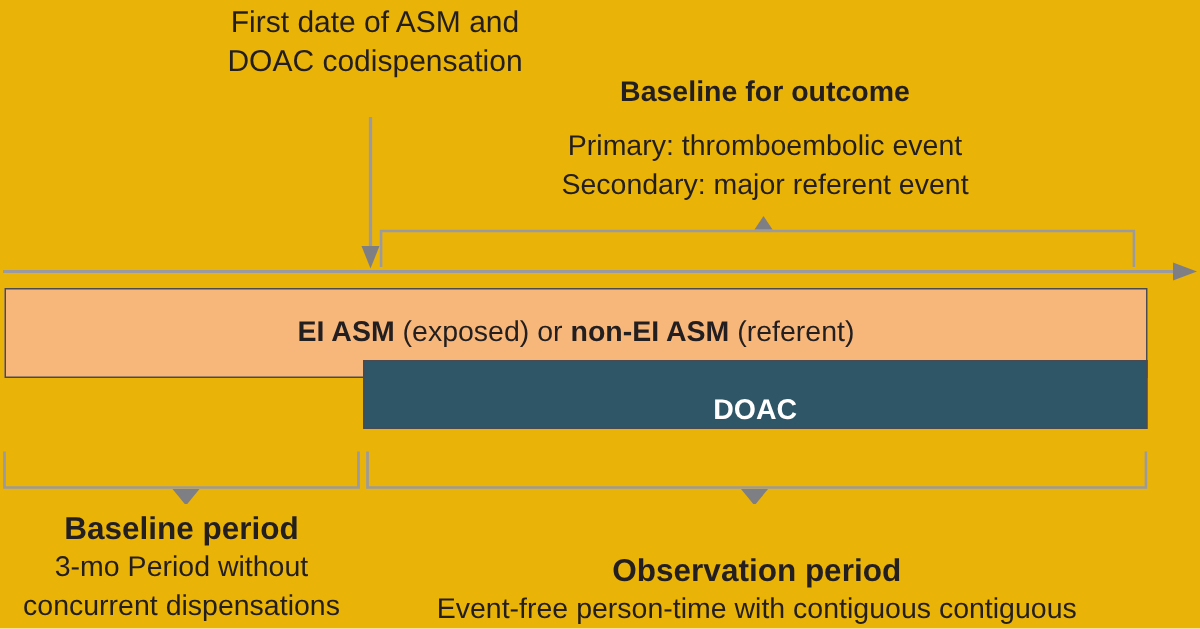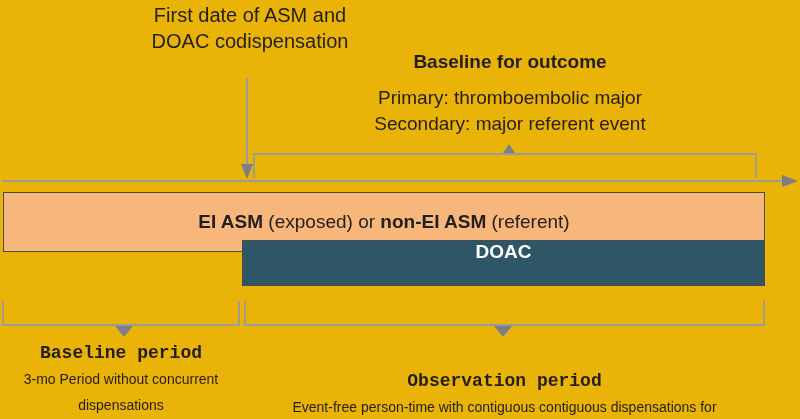--- a/index.html
+++ b/index.html
@@ -105,21 +105,21 @@
   #doac-bar {
     position: absolute;
     left: 242px;
     top: 240px;
     width: 523px;
     height: 46px;
     background: #2E5666;
     border: 1.5px solid #4a4a52;
     box-sizing: border-box;
     display: flex;
-    align-items: flex-start;
+    align-items: flex-end;
     justify-content: center;
   }
   #doac-bar-label {
     font-size: 19px;
     font-weight: 700;
     color: #ffffff;
   }
 
   
   #baseline-bracket {
@@ -143,48 +143,47 @@
     top: 340px;
     width: 238px;
   }
   #observation-caption {
     left: 244px;
     top: 340px;
     width: 521px;
     margin-top: 28px;
   }
   .cap-title {
-    font-size: 18px;
+    font-size: 21px;
     font-weight: 700;
     line-height: 26px;
-    font-family: Liberation Mono, monospace;
   }
   .cap-body {
-    font-size: 14px;
+    font-size: 19px;
     font-weight: 400;
     line-height: 26px;
     white-space: normal;
   }
 </style>
 </head>
 <body>
 
 <div id="figure">
 
   <div class="txt t-regular" id="first-date-label">First date of ASM and DOAC codispensation</div>
 
   <svg id="first-date-arrow" viewBox="0 0 16 104">
     <line x1="8" y1="0" x2="8" y2="88" stroke="#9a9a9f" stroke-width="2.2"></line>
     <polygon points="2,86 14,86 8,101" fill="#7e7e85"></polygon>
   </svg>
 
   <div class="txt t-bold" id="assessing-title">Baseline for outcome</div>
 
   <div class="txt t-regular" id="assessing-lines">
-    <div>Primary: thromboembolic major</div>
+    <div>Primary: thromboembolic event</div>
     <div>Secondary: major referent event</div>
   </div>
 
   <svg id="assess-bracket" viewBox="0 0 504 36">
     <path d="M1,34 L1,10 L503,10 L503,34" fill="none" stroke="#9a9a9f" stroke-width="1.8"></path>
     <polygon points="250,9 262,9 256,0" fill="#7e7e85"></polygon>
   </svg>
 
   <svg id="timeline-axis" viewBox="0 0 800 14">
     <line x1="2" y1="7" x2="784" y2="7" stroke="#9a9a9f" stroke-width="2"></line>

